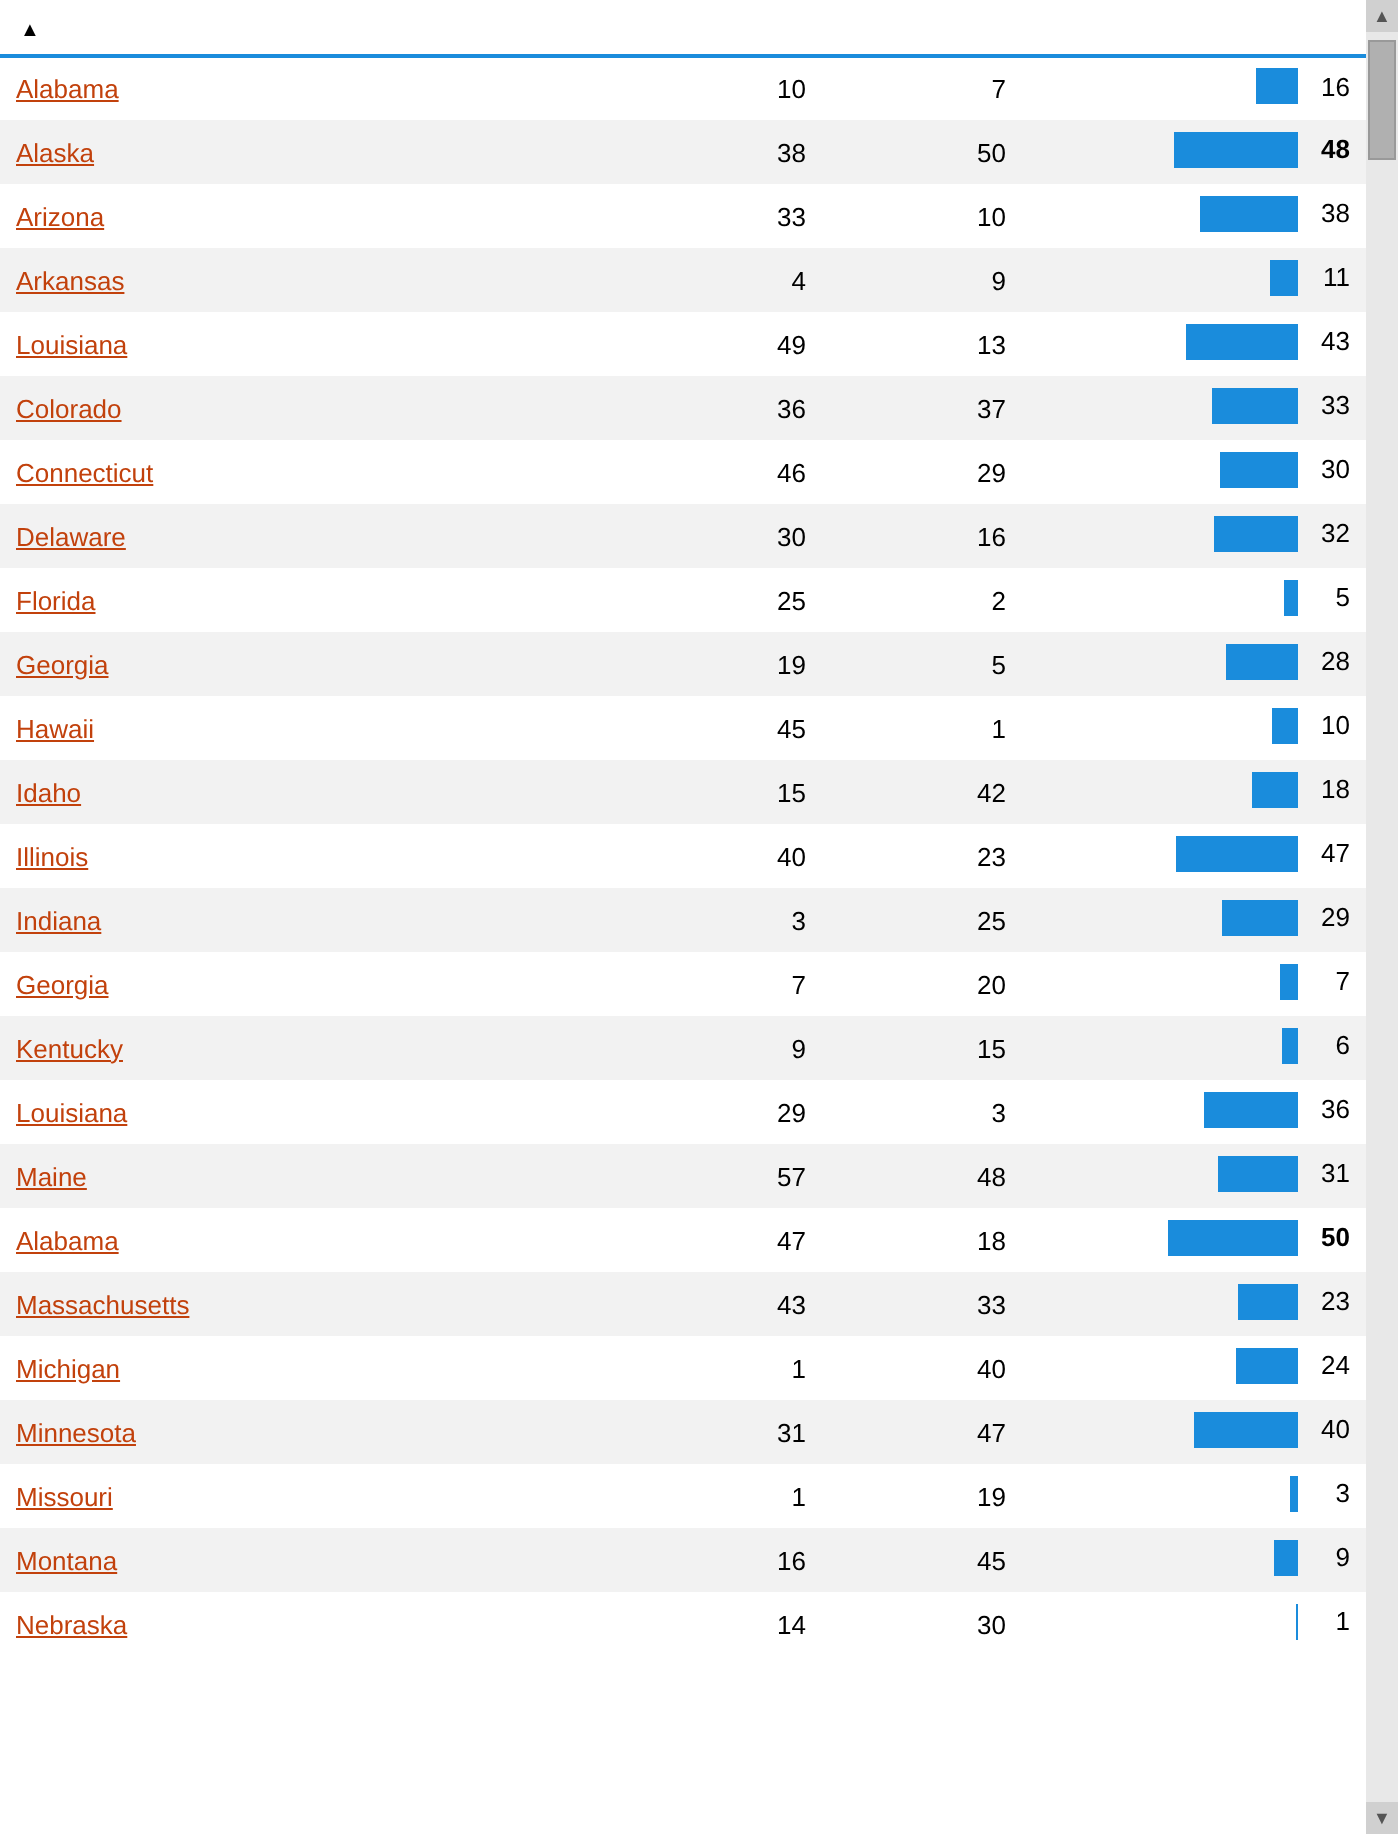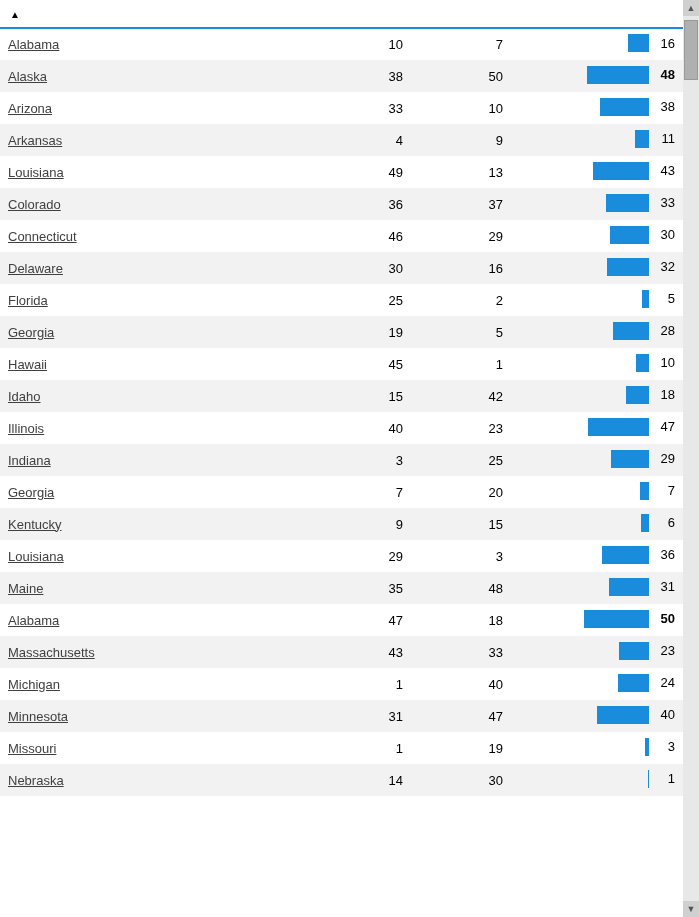--- a/index.html
+++ b/index.html
@@ -87,21 +87,21 @@
     }
     tbody tr td {
       padding: 4px 8px;
       height: 32px;
       vertical-align: middle;
     }
     td.state-col {
       min-width: 150px;
     }
     td.state-col a {
-      color: #404040;
+      color: #c2410c;
       text-decoration: underline;
       cursor: pointer;
     }
     td.afford-col {
       text-align: right;
       padding-right: 30px;
       width: 120px;
     }
     td.weather-col {
       text-align: right;
@@ -377,21 +377,21 @@
         <span class="bar-container">
           <span class="bar" style="width:47px;"></span>
           <span class="rank-number ">36</span>
         </span>
       </td>
     </tr>
         <tr>
       <td class="state-col">
         <a>Maine</a>
       </td>
-      <td class="afford-col">35</td>
+      <td class="afford-col">57</td>
       <td class="weather-col">48</td>
       <td class="rank-col">
         <span class="bar-container">
           <span class="bar" style="width:40px;"></span>
           <span class="rank-number ">31</span>
         </span>
       </td>
     </tr>
         <tr>
       <td class="state-col">
@@ -448,20 +448,33 @@
         <tr>
       <td class="state-col">
         <a>Missouri</a>
       </td>
       <td class="afford-col">1</td>
       <td class="weather-col">19</td>
       <td class="rank-col">
         <span class="bar-container">
           <span class="bar" style="width:4px;"></span>
           <span class="rank-number ">3</span>
+        </span>
+      </td>
+    </tr>
+        <tr>
+      <td class="state-col">
+        <a>Montana</a>
+      </td>
+      <td class="afford-col">16</td>
+      <td class="weather-col">45</td>
+      <td class="rank-col">
+        <span class="bar-container">
+          <span class="bar" style="width:12px;"></span>
+          <span class="rank-number ">9</span>
         </span>
       </td>
     </tr>
         <tr>
       <td class="state-col">
         <a>Nebraska</a>
       </td>
       <td class="afford-col">14</td>
       <td class="weather-col">30</td>
       <td class="rank-col">

